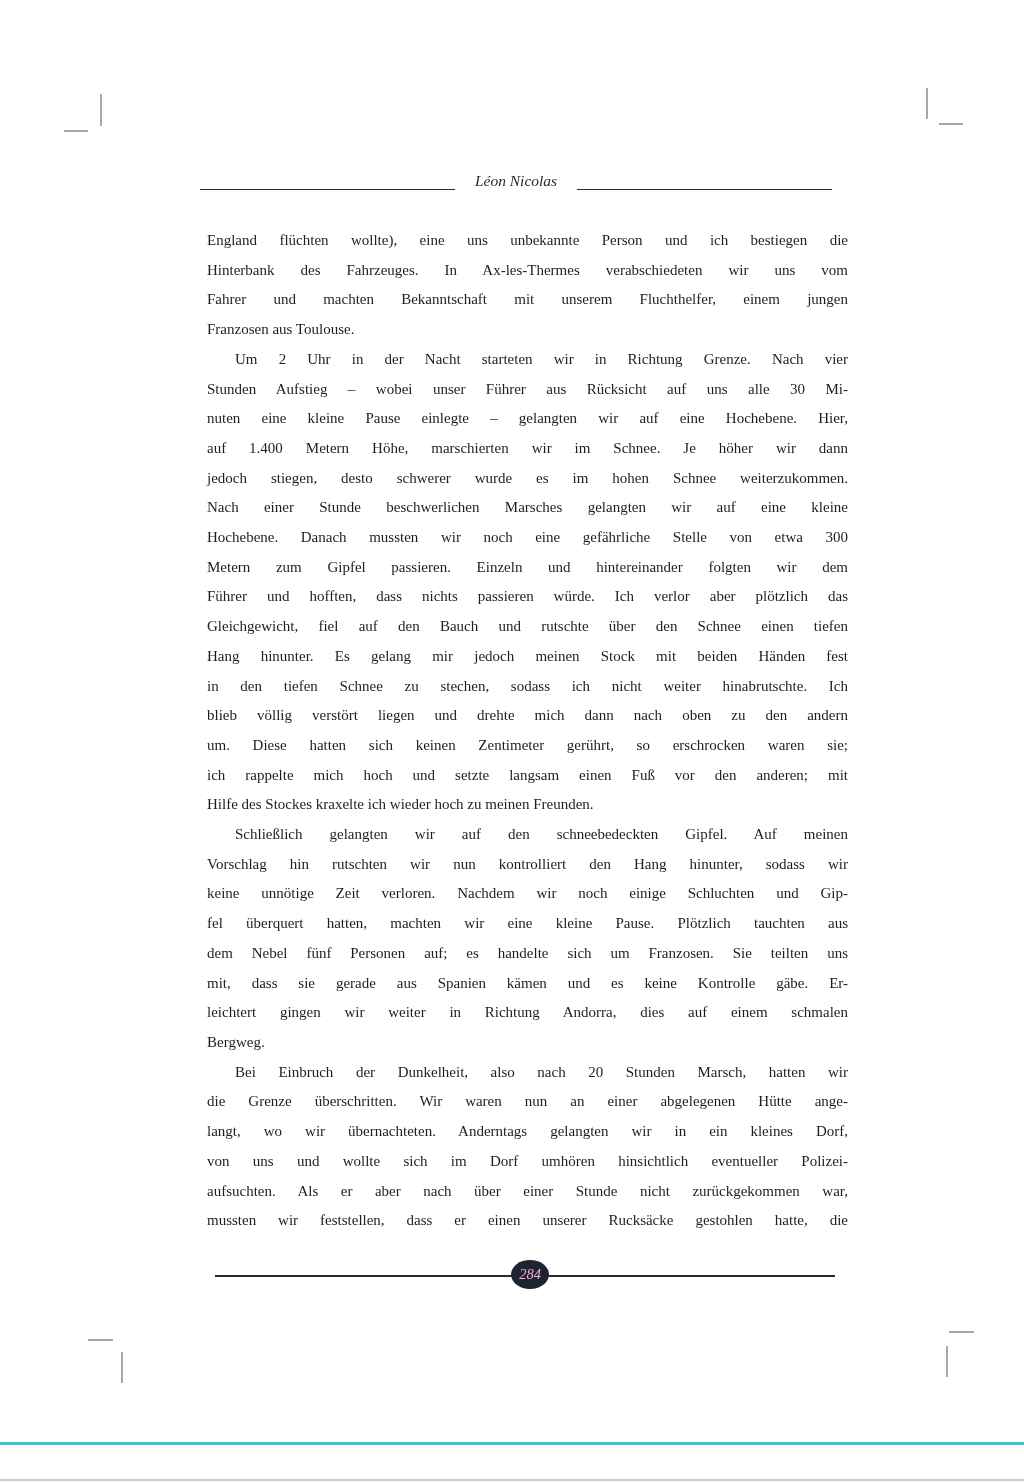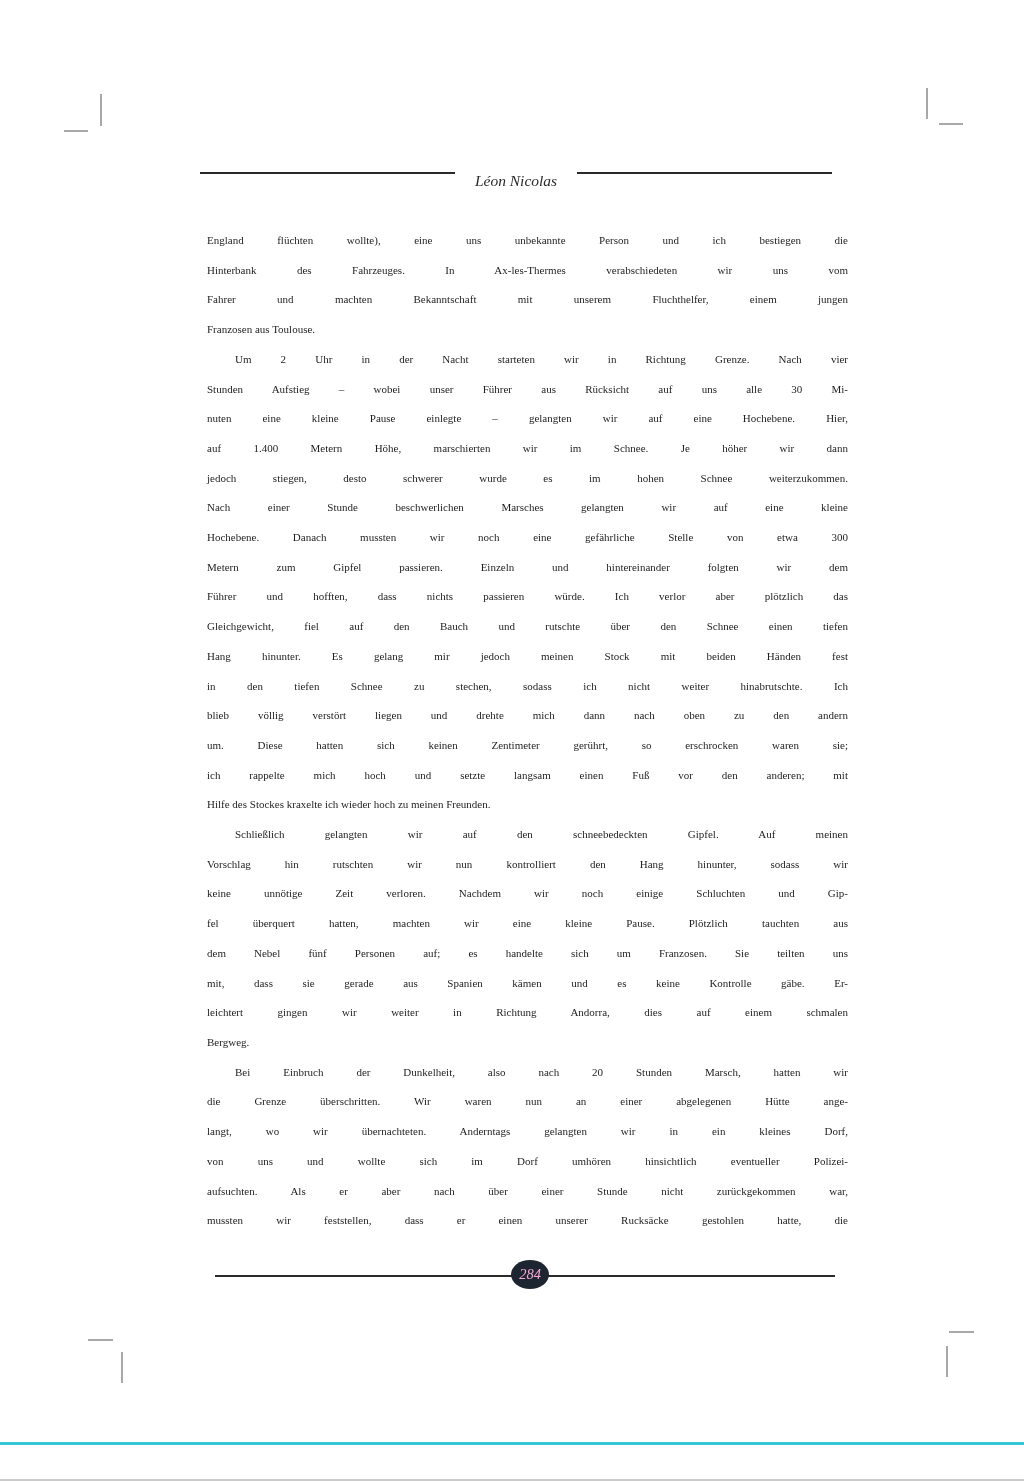--- a/index.html
+++ b/index.html
@@ -17,21 +17,21 @@
     color: #1e1e1e;
   }
 
   
   .header {
     position: absolute;
     top: 172px;
     left: 200px;
     width: 632px;
     display: flex;
-    align-items: flex-start;
+    align-items: flex-end;
   }
   .header-rule {
     flex: 1;
     height: 1.5px;
     background: #2a2a2a;
   }
   .header-title {
     margin: 0 20px;
     font-style: italic;
     font-size: 15.5px;
@@ -43,21 +43,21 @@
   .body-text {
     position: absolute;
     top: 226px;
     left: 207px;
     width: 641px;
   }
   .paragraph {
     margin: 0;
   }
   .line {
-    font-size: 11px;
+    font-size: 15px;
     line-height: 29.7px;
     text-align: justify;
     text-align-last: justify;
     hyphens: none;
     white-space: normal;
   }
   .line.last {
     text-align-last: left;
   }
   .line.indent {

